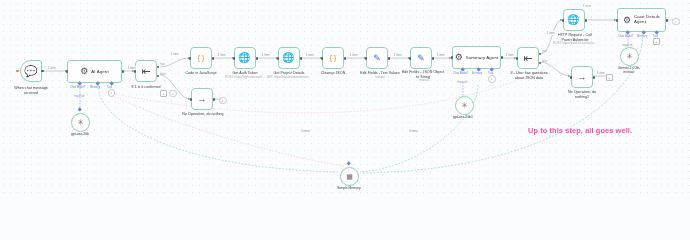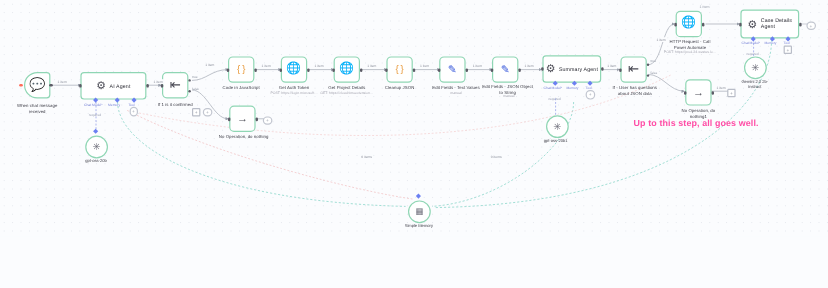--- a/index.html
+++ b/index.html
@@ -343,15 +343,15 @@
   <div class="wire-label" style="left:349px;top:53px;">1 item</div>
   <div class="wire-label" style="left:393px;top:53px;">1 item</div>
   <div class="wire-label" style="left:436px;top:53px;">1 item</div>
   <div class="wire-label" style="left:505px;top:53px;">1 item</div>
   <div class="wire-label" style="left:546px;top:31px;">1 item</div>
   <div class="wire-label" style="left:596px;top:71px;">1 item</div>
   <div class="wire-label" style="left:127px;top:66px;">1 item</div>
   <div class="wire-label" style="left:300px;top:129px;">0 items</div>
   <div class="wire-label" style="left:408px;top:129px;">0 items</div>
 
-  <div class="note" style="left:528px;top:98px;">Up to this step, all goes well.</div>
+  <div class="note" style="left:528px;top:126px;">Up to this step, all goes well.</div>
 
 </div>
 
 </body></html>

